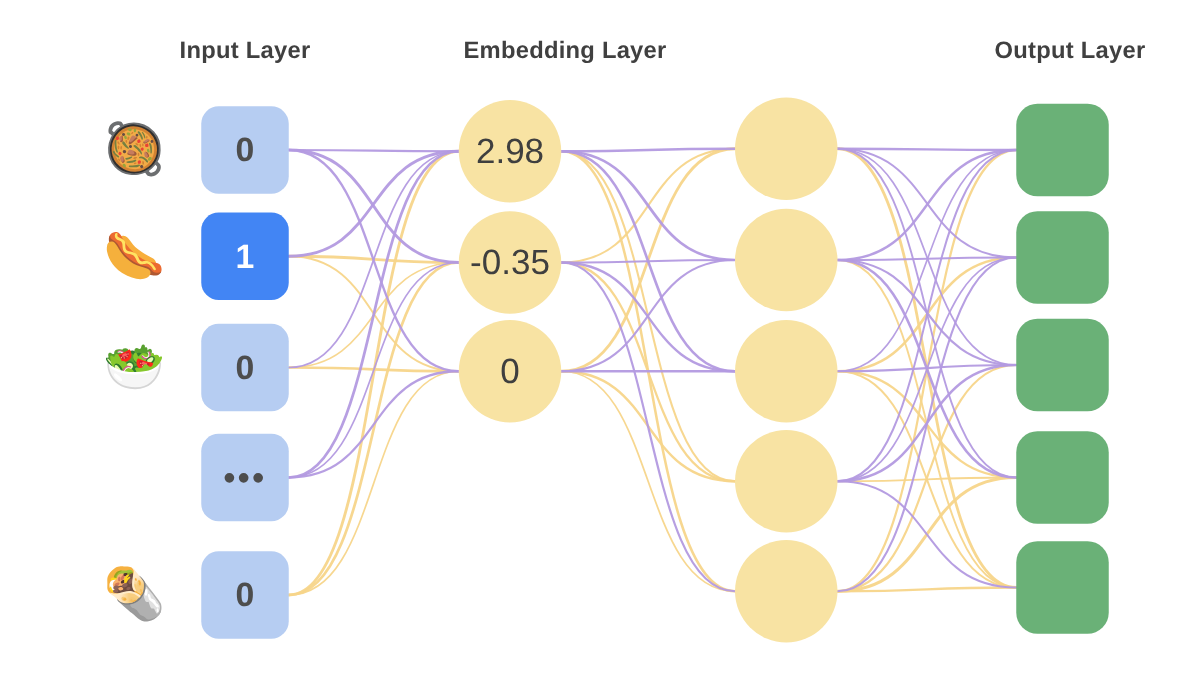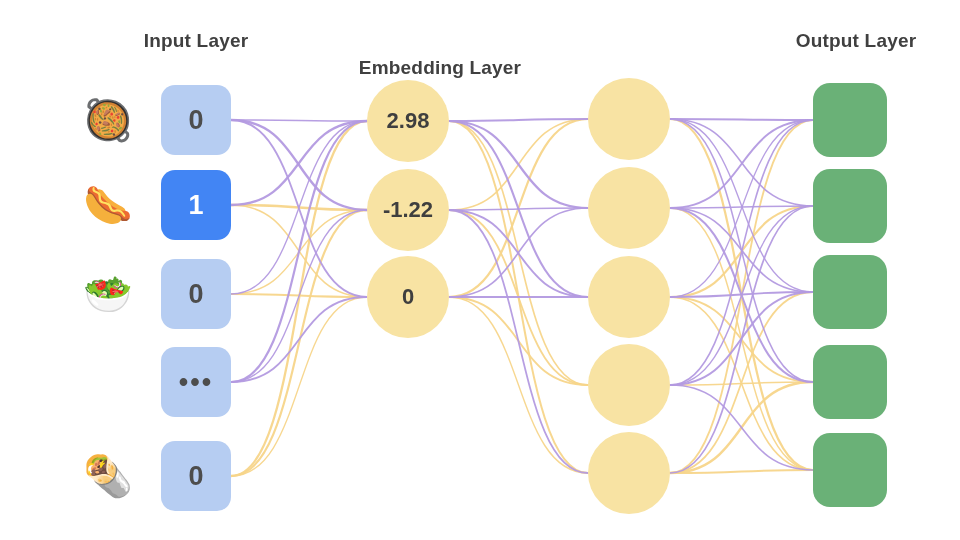--- a/index.html
+++ b/index.html
@@ -62,23 +62,23 @@
     height: 64px;
     font-size: 40px;
     line-height: 1;
     user-select: none;
   }
   .embed-circle {
     width: 82px;
     height: 82px;
     border-radius: 50%;
     background: #f8e3a3;
-    font-size: 22px;
+    font-size: 28px;
     color: #3f3f3f;
-    font-weight: bold;
+    font-weight: normal;
   }
   .hidden-circle {
     width: 82px;
     height: 82px;
     border-radius: 50%;
     background: #f8e3a3;
   }
   .output-box {
     width: 74px;
     height: 74px;
@@ -153,33 +153,33 @@
       <div class="node emoji-cell" style="left: 76px; top: 88px;">🥘</div>
       <div class="node input-box" style="left: 161px; top: 85px;">0</div>
       <div class="node emoji-cell" style="left: 76px; top: 173px;">🌭</div>
       <div class="node input-box active" style="left: 161px; top: 170px;">1</div>
       <div class="node emoji-cell" style="left: 76px; top: 262px;">🥗</div>
       <div class="node input-box" style="left: 161px; top: 259px;">0</div>
       <div class="node input-box ellipsis" style="left: 161px; top: 347px;">•••</div>
       <div class="node emoji-cell" style="left: 76px; top: 444px;">🌯</div>
       <div class="node input-box" style="left: 161px; top: 441px;">0</div>
       <div class="node embed-circle" style="left: 367px; top: 80px;">2.98</div>
-      <div class="node embed-circle" style="left: 367px; top: 169px;">-1.22</div>
+      <div class="node embed-circle" style="left: 367px; top: 169px;">-0.35</div>
       <div class="node embed-circle" style="left: 367px; top: 256px;">0</div>
       <div class="node hidden-circle" style="left: 588px; top: 78px;"></div>
       <div class="node hidden-circle" style="left: 588px; top: 167px;"></div>
       <div class="node hidden-circle" style="left: 588px; top: 256px;"></div>
       <div class="node hidden-circle" style="left: 588px; top: 344px;"></div>
       <div class="node hidden-circle" style="left: 588px; top: 432px;"></div>
       <div class="node output-box" style="left: 813px; top: 83px;"></div>
       <div class="node output-box" style="left: 813px; top: 169px;"></div>
       <div class="node output-box" style="left: 813px; top: 255px;"></div>
       <div class="node output-box" style="left: 813px; top: 345px;"></div>
       <div class="node output-box" style="left: 813px; top: 433px;"></div>
     </div>
 
   <div id="labels-root">
       <div class="layer-title" style="left: 196px;">Input Layer</div>
-      <div class="layer-title" style="left: 440px; margin-top: 27px;">Embedding Layer</div>
+      <div class="layer-title" style="left: 452px;">Embedding Layer</div>
       <div class="layer-title" style="left: 856px; text-align: right;">Output Layer</div>
     </div>
 
 </div>
 
 </body></html>

